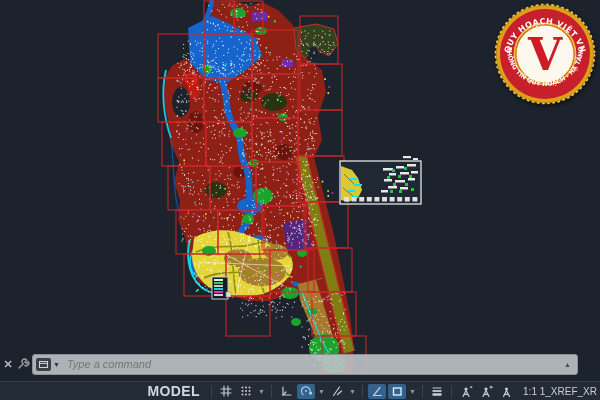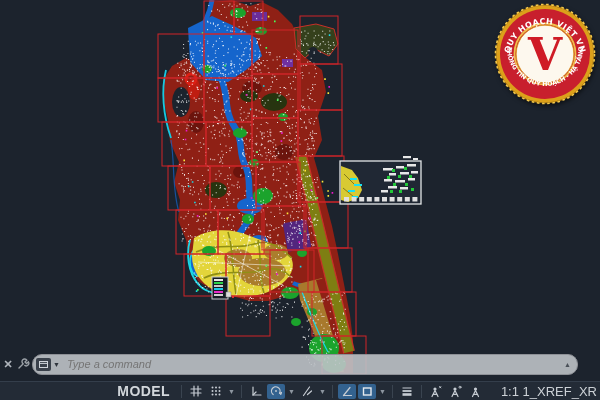--- a/index.html
+++ b/index.html
@@ -6,39 +6,39 @@
   #screen{position:relative;width:600px;height:400px;overflow:hidden;
           background:#1c232d;font-family:"Liberation Sans",sans-serif;}
   #map-svg{position:absolute;left:0;top:0;}
   
   #badge{position:absolute;left:492px;top:0;filter:drop-shadow(1px 2px 2px rgba(0,0,0,.55));}
   
   #cmd-row{position:absolute;left:0;top:353px;width:600px;height:22px;display:flex;align-items:center;}
   #cmd-close{width:16px;text-align:center;color:#aeb4bb;font-size:11px;font-weight:bold;cursor:default;}
   #cmd-wrench{width:14px;height:14px;margin-right:2px;}
   #cmd-bar{flex:0 0 auto;width:544px;height:19px;background:rgba(190,194,199,0.9);
-           border:1px solid #8d9096;border-radius:10px;display:flex;align-items:center;}
+           border:1px solid #8d9096;border-radius:3px;display:flex;align-items:center;}
   #cmd-chip{width:15px;height:13px;background:#3a414b;border-radius:2px;margin:0 2px 0 3px;
             display:flex;align-items:center;justify-content:center;}
   #cmd-chip svg{display:block}
   #chip-caret{color:#2e343c;font-size:7px;margin-right:5px;}
   #cmd-input{flex:1;border:none;outline:none;background:transparent;
              font-family:"Liberation Sans",sans-serif;font-style:italic;font-size:11px;color:#5d646d;}
   #cmd-recent{color:#4a5058;font-size:7px;margin-right:6px;}
   
   #status-bar{position:absolute;left:0;bottom:0;width:600px;height:19px;background:#232b36;
               border-top:1px solid #343e4b;display:flex;align-items:center;justify-content:flex-end;
               padding-right:3px;box-sizing:border-box;}
   #model-label{font-size:14px;font-weight:bold;color:#d2d7db;letter-spacing:.4px;margin-right:7px;}
   .sbtn{width:18px;height:15px;display:flex;align-items:center;justify-content:center;border-radius:2px;margin:0 1px;}
   .sbtn.active{background:#33628f;}
   .sbtn svg{display:block;}
   .caret{width:9px;text-align:center;color:#8d96a0;font-size:7px;margin:0 1px;}
   .sep{width:1px;height:13px;background:#3a4450;margin:0 4px;}
-  #scale-label{font-size:13px;color:#ccd1d6;margin-left:15px;white-space:nowrap;}
+  #scale-label{font-size:10px;color:#ccd1d6;margin-left:7px;white-space:nowrap;}
   .ico{stroke:#c6ccd3;stroke-width:1.2;fill:none;stroke-linecap:round;}
 </style>
 </head>
 <body>
 
 <div id="screen">
 
   <svg id="map-svg" width="600" height="400">
 
     <g>

